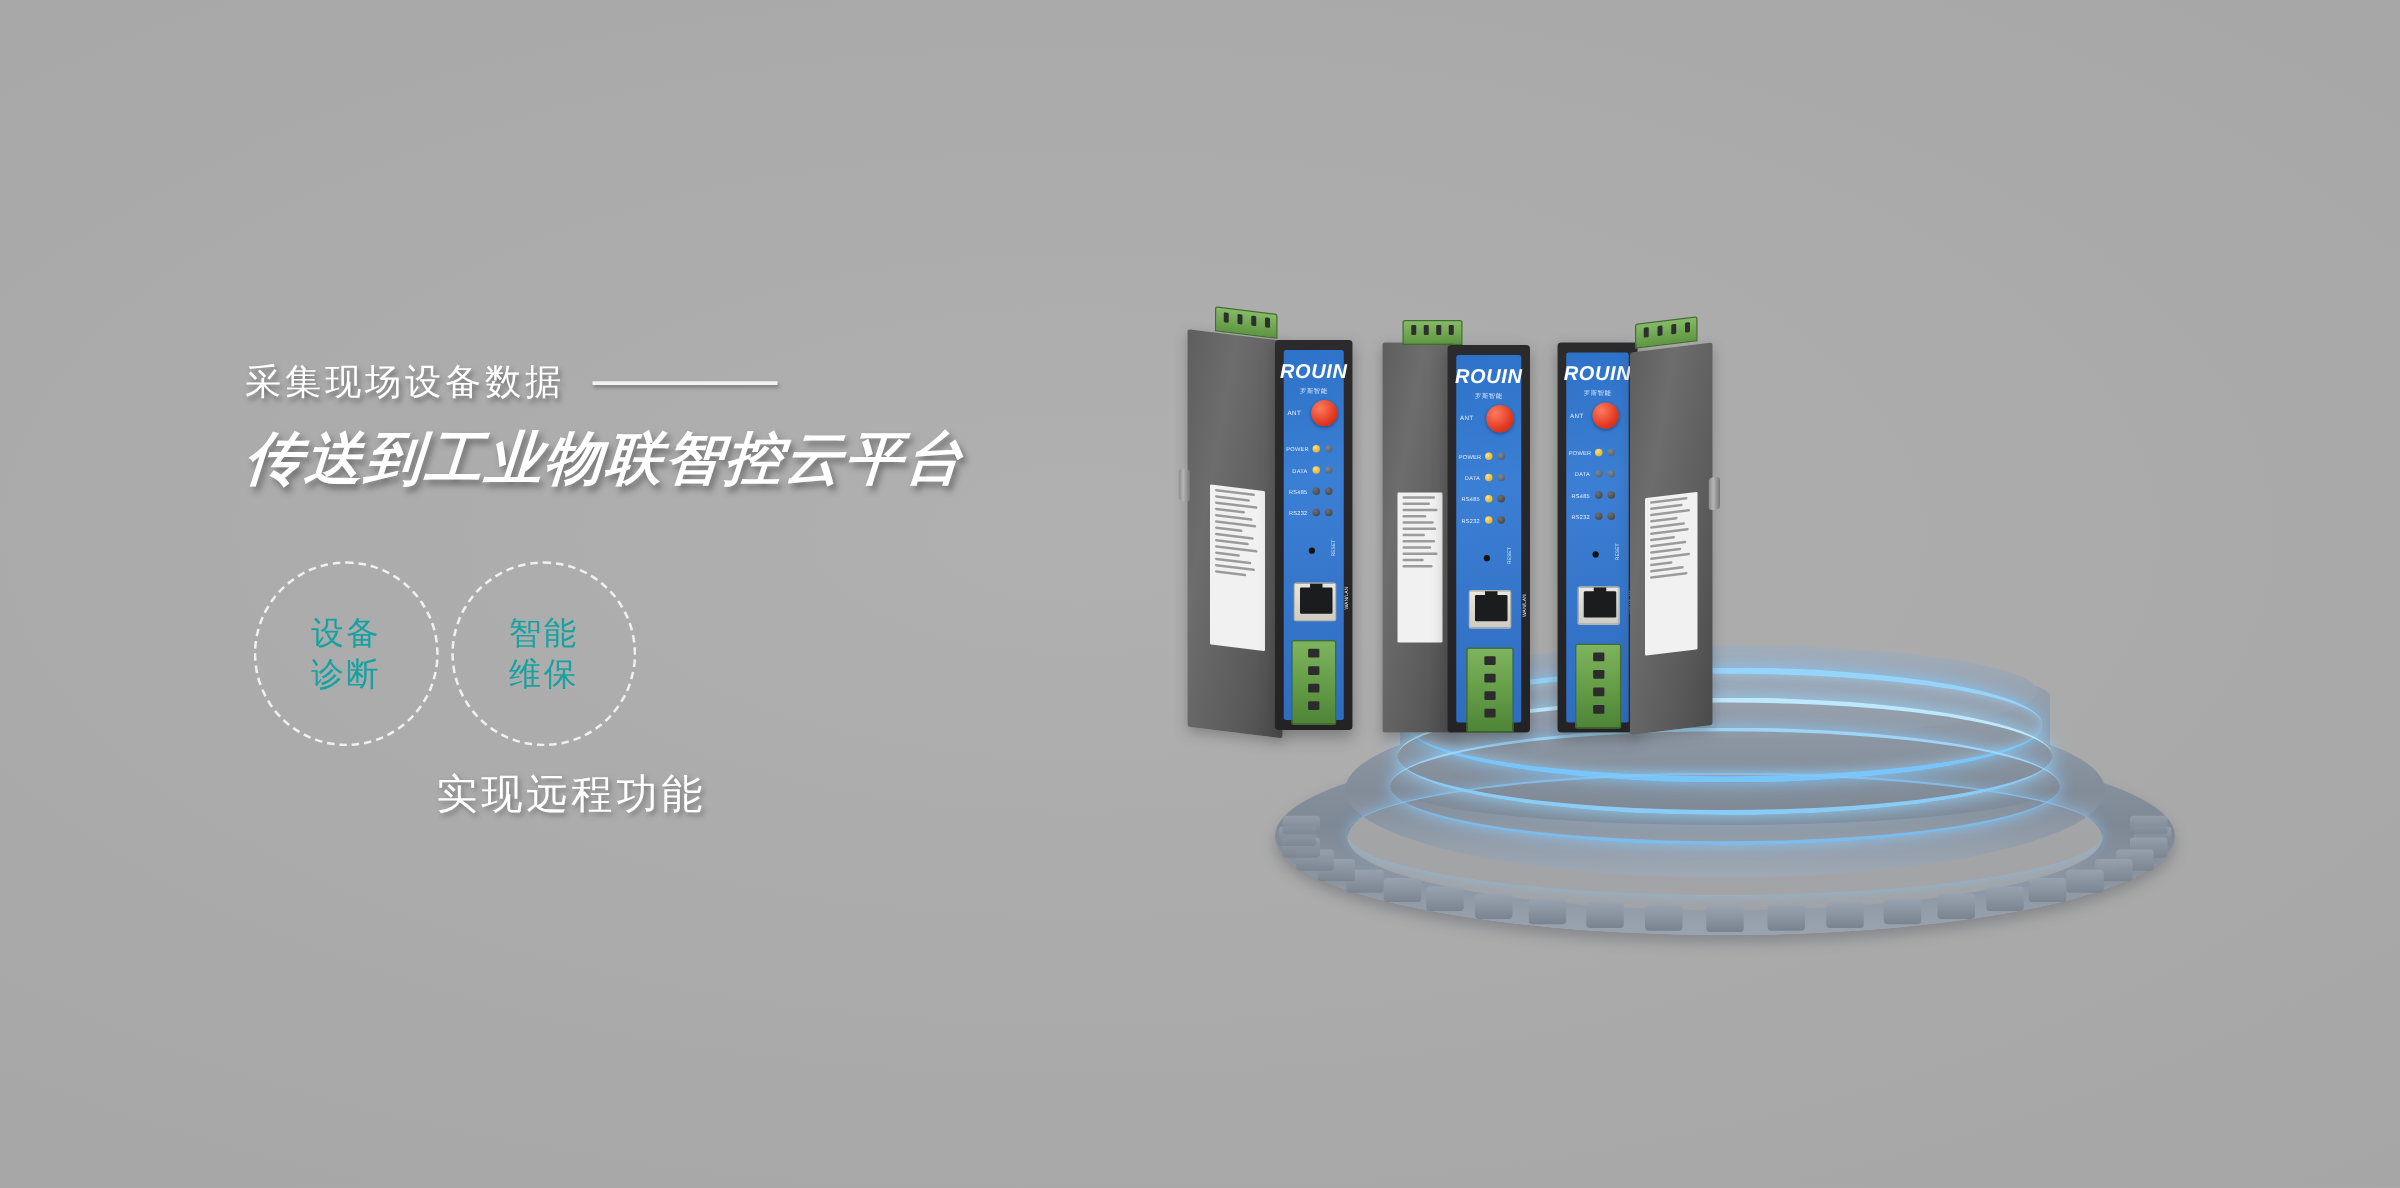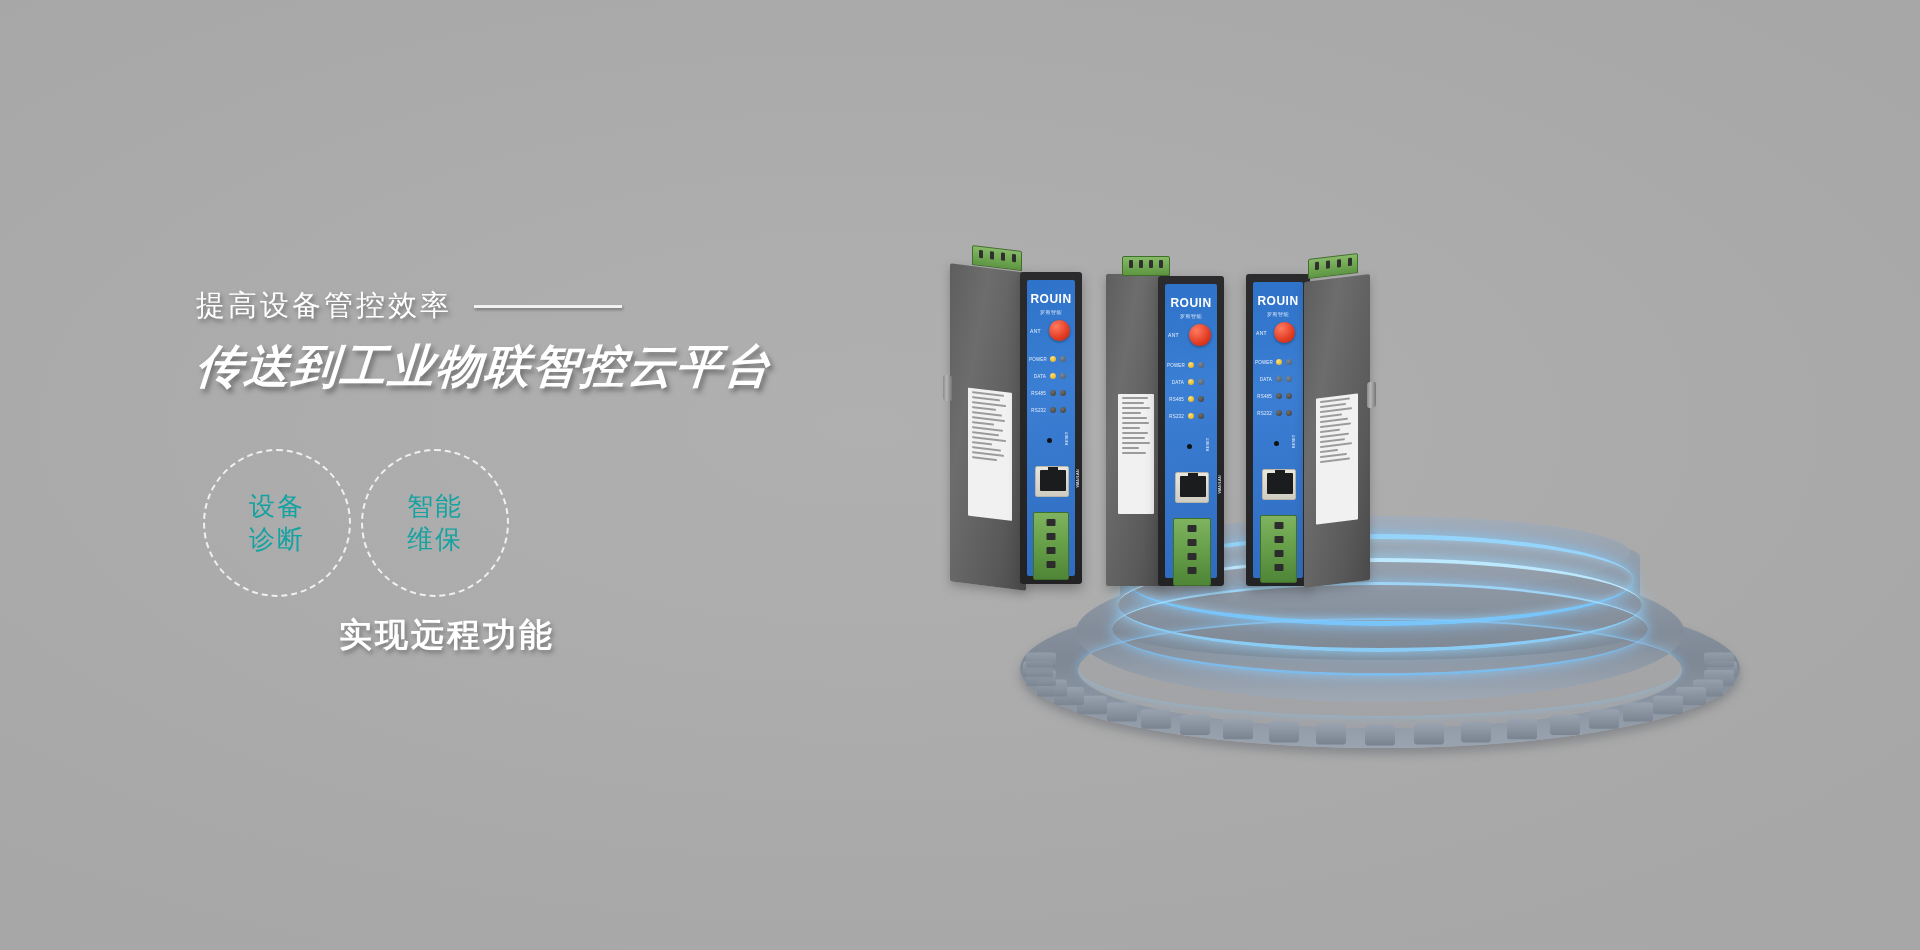--- a/index.html
+++ b/index.html
@@ -47,22 +47,22 @@
     display:flex;flex-direction:column;align-items:center;justify-content:center;
     box-sizing:border-box;
   }
   .feature-circle .f-line{
     color:#17a2a2;font-size:26px;line-height:1.26;letter-spacing:2px;
     font-weight:500;
   }
 
   
   #subhead{
-    position:absolute;left:339px;top:613px;
-    font-size:33px;font-weight:bold;color:#ffffff;letter-spacing:3px;
+    position:absolute;left:349px;top:613px;
+    font-size:33px;font-weight:normal;color:#ffffff;letter-spacing:3px;
     text-shadow:2px 3px 4px rgba(70,70,70,.5);white-space:nowrap;
   }
   #tagline{
     position:absolute;left:213px;top:677px;
     font-size:28px;color:#f4f4f4;letter-spacing:2px;
     text-shadow:1px 2px 3px rgba(70,70,70,.4);white-space:nowrap;
   }
 
   
   #product-scene{
@@ -156,21 +156,21 @@
   .dev-face{
     position:absolute;left:7px;top:8px;right:7px;bottom:8px;
     background:linear-gradient(170deg,#2e72c9 0%,#3b7fd4 35%,#2f6cc0 100%);
     border-radius:2px;
   }
   .brand{
     position:absolute;left:50%;transform:translateX(-50%);top:9px;
     text-align:center;
   }
   .brand .bm{
-    font-size:12px;font-weight:bold;color:#ffffff;
+    font-size:16px;font-weight:bold;font-style:italic;color:#ffffff;
     letter-spacing:.5px;line-height:1;
   }
   .brand .bs{
     font-size:5px;color:#d8e8fb;letter-spacing:.5px;margin-top:2px;display:block;
   }
   .ant-dot{
     position:absolute;border-radius:50%;
     background:radial-gradient(circle at 34% 30%,#ff7b60,#e23b22 60%,#b8240f 100%);
     box-shadow:0 1px 3px rgba(0,0,0,.4);
   }
@@ -223,21 +223,21 @@
     background:linear-gradient(90deg,#8c8c8c,#b5b5b5 40%,#767676);
   }
 </style>
 </head>
 <body>
 
 <div id="banner">
 
   <div id="left-text">
     <div class="kicker-row">
-      <div class="kicker">提高设备管控效率</div>
+      <div class="kicker">采集现场设备数据</div>
       <div class="kicker-line"></div>
     </div>
     <div class="headline">传送到工业物联智控云平台</div>
   </div>
 
   <div id="circles">
     <div class="feature-circle">
       <span class="f-line">设备</span>
       <span class="f-line">诊断</span>
     </div>

